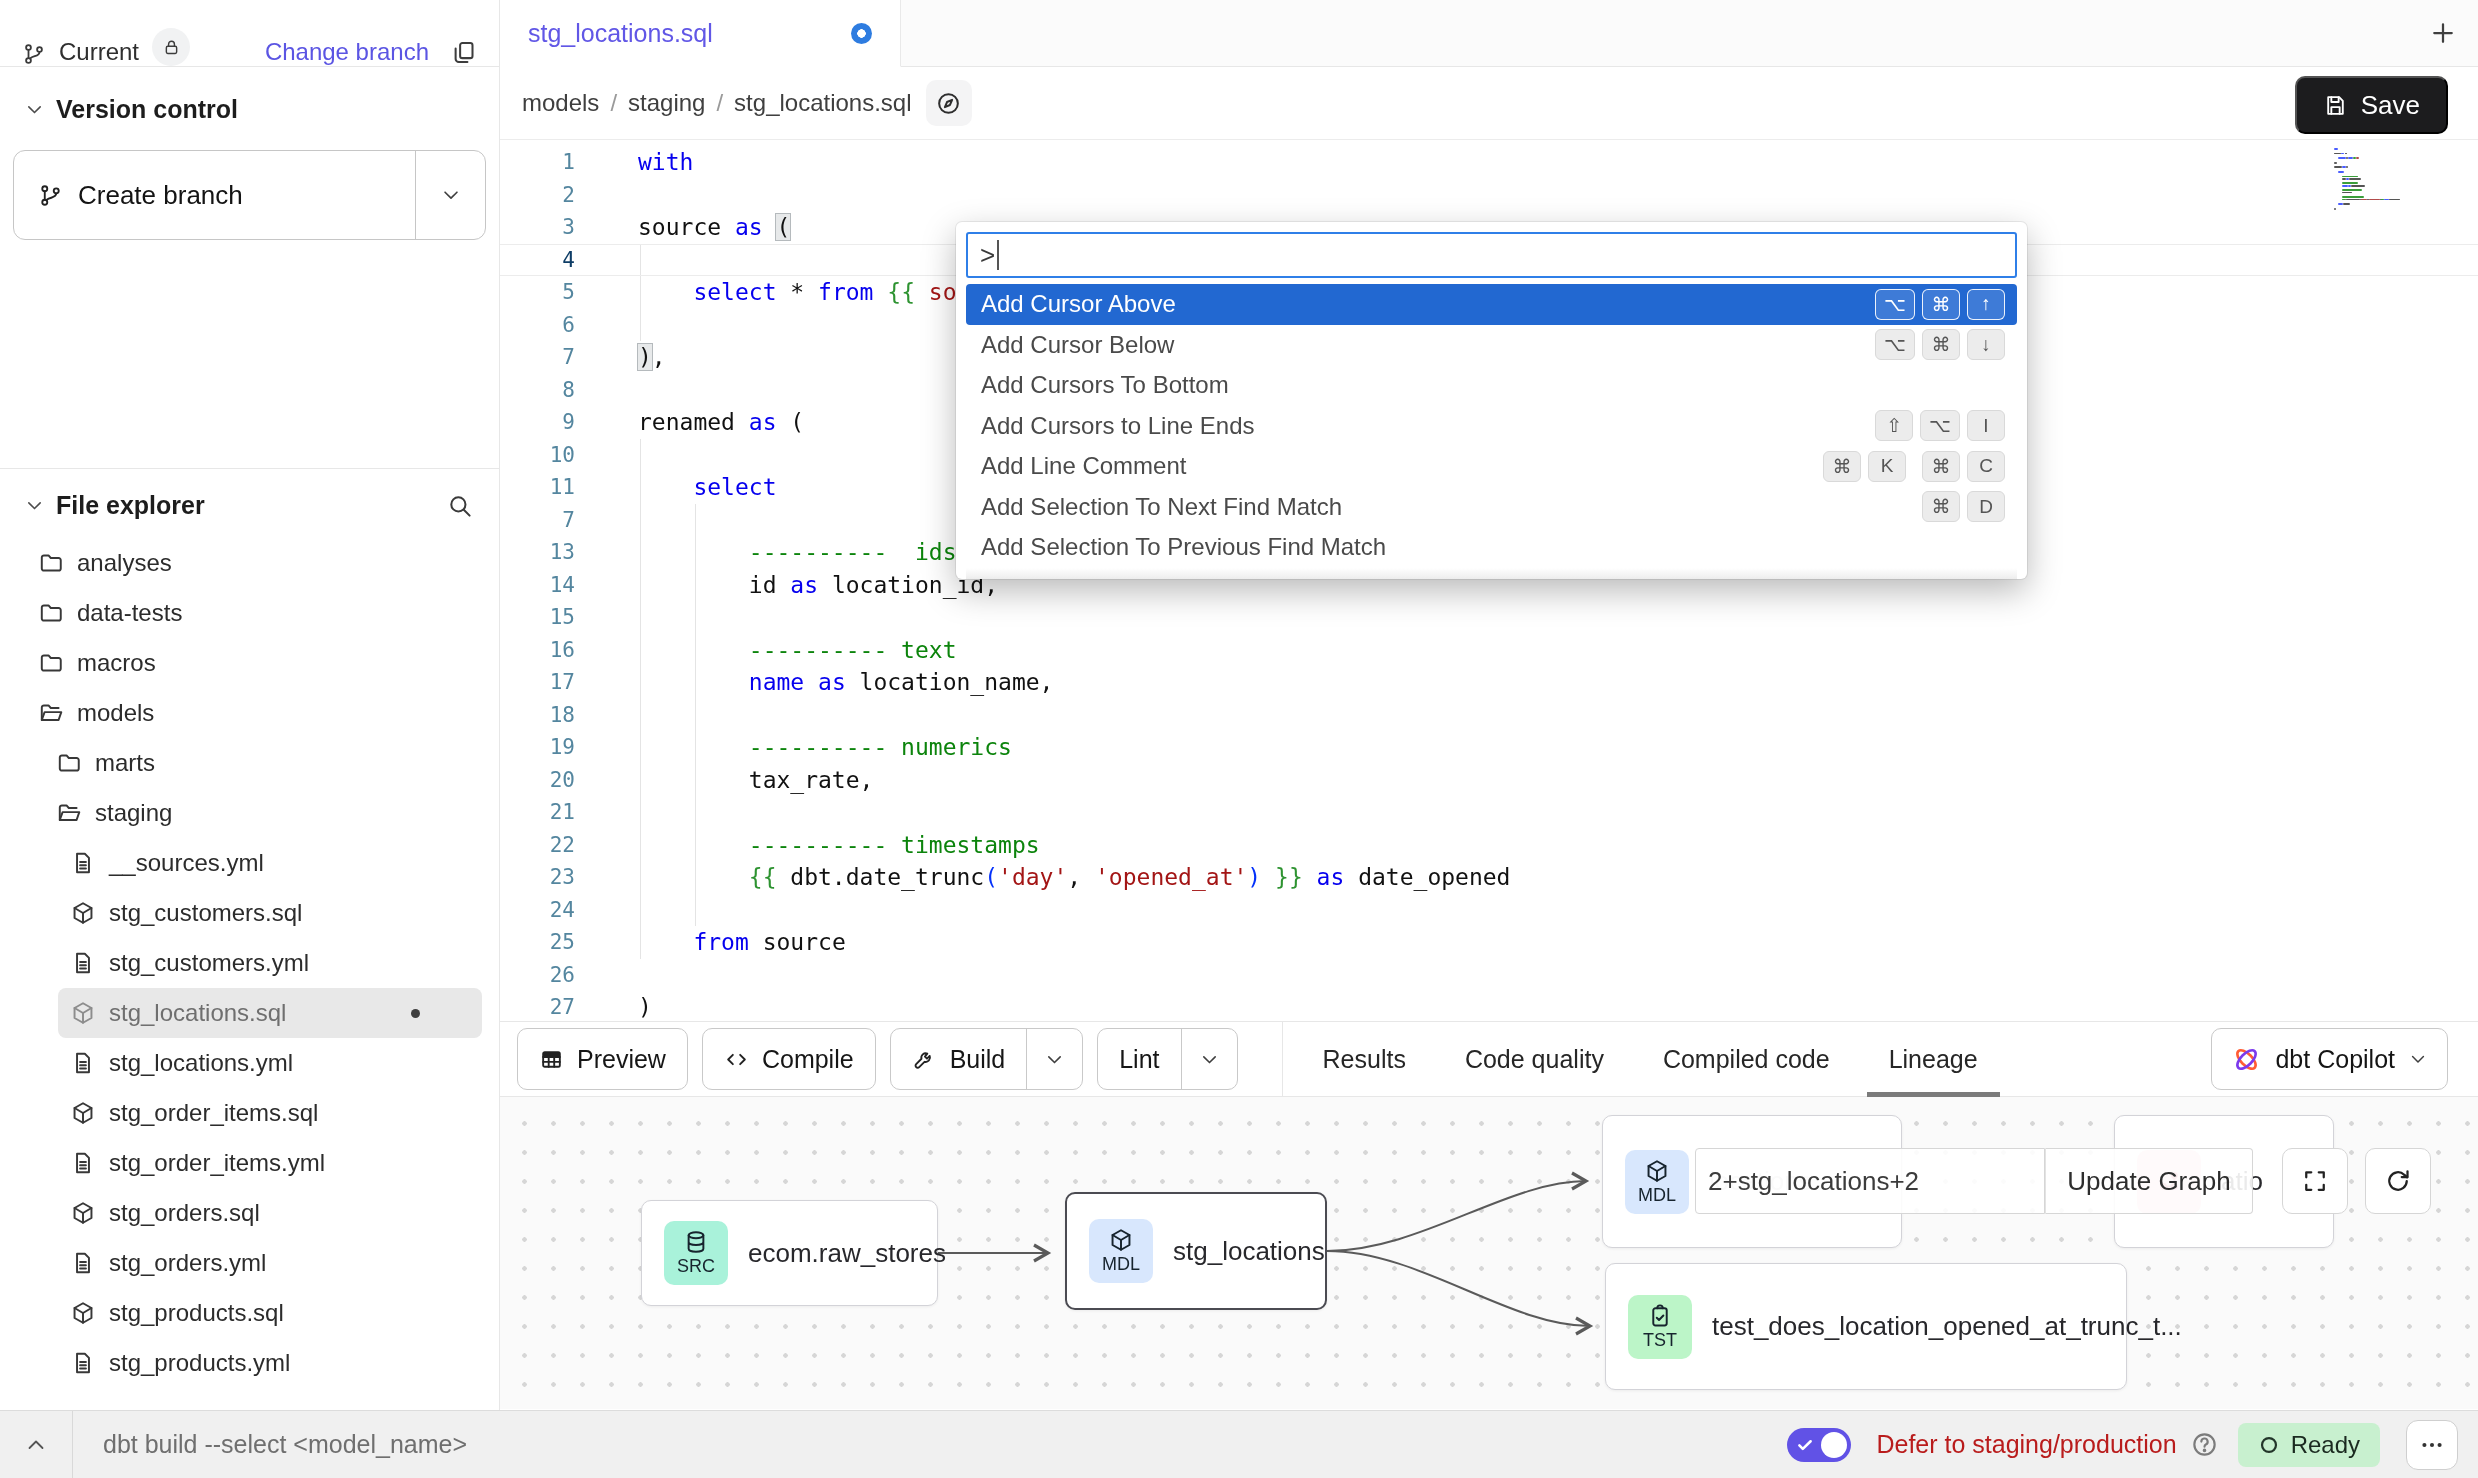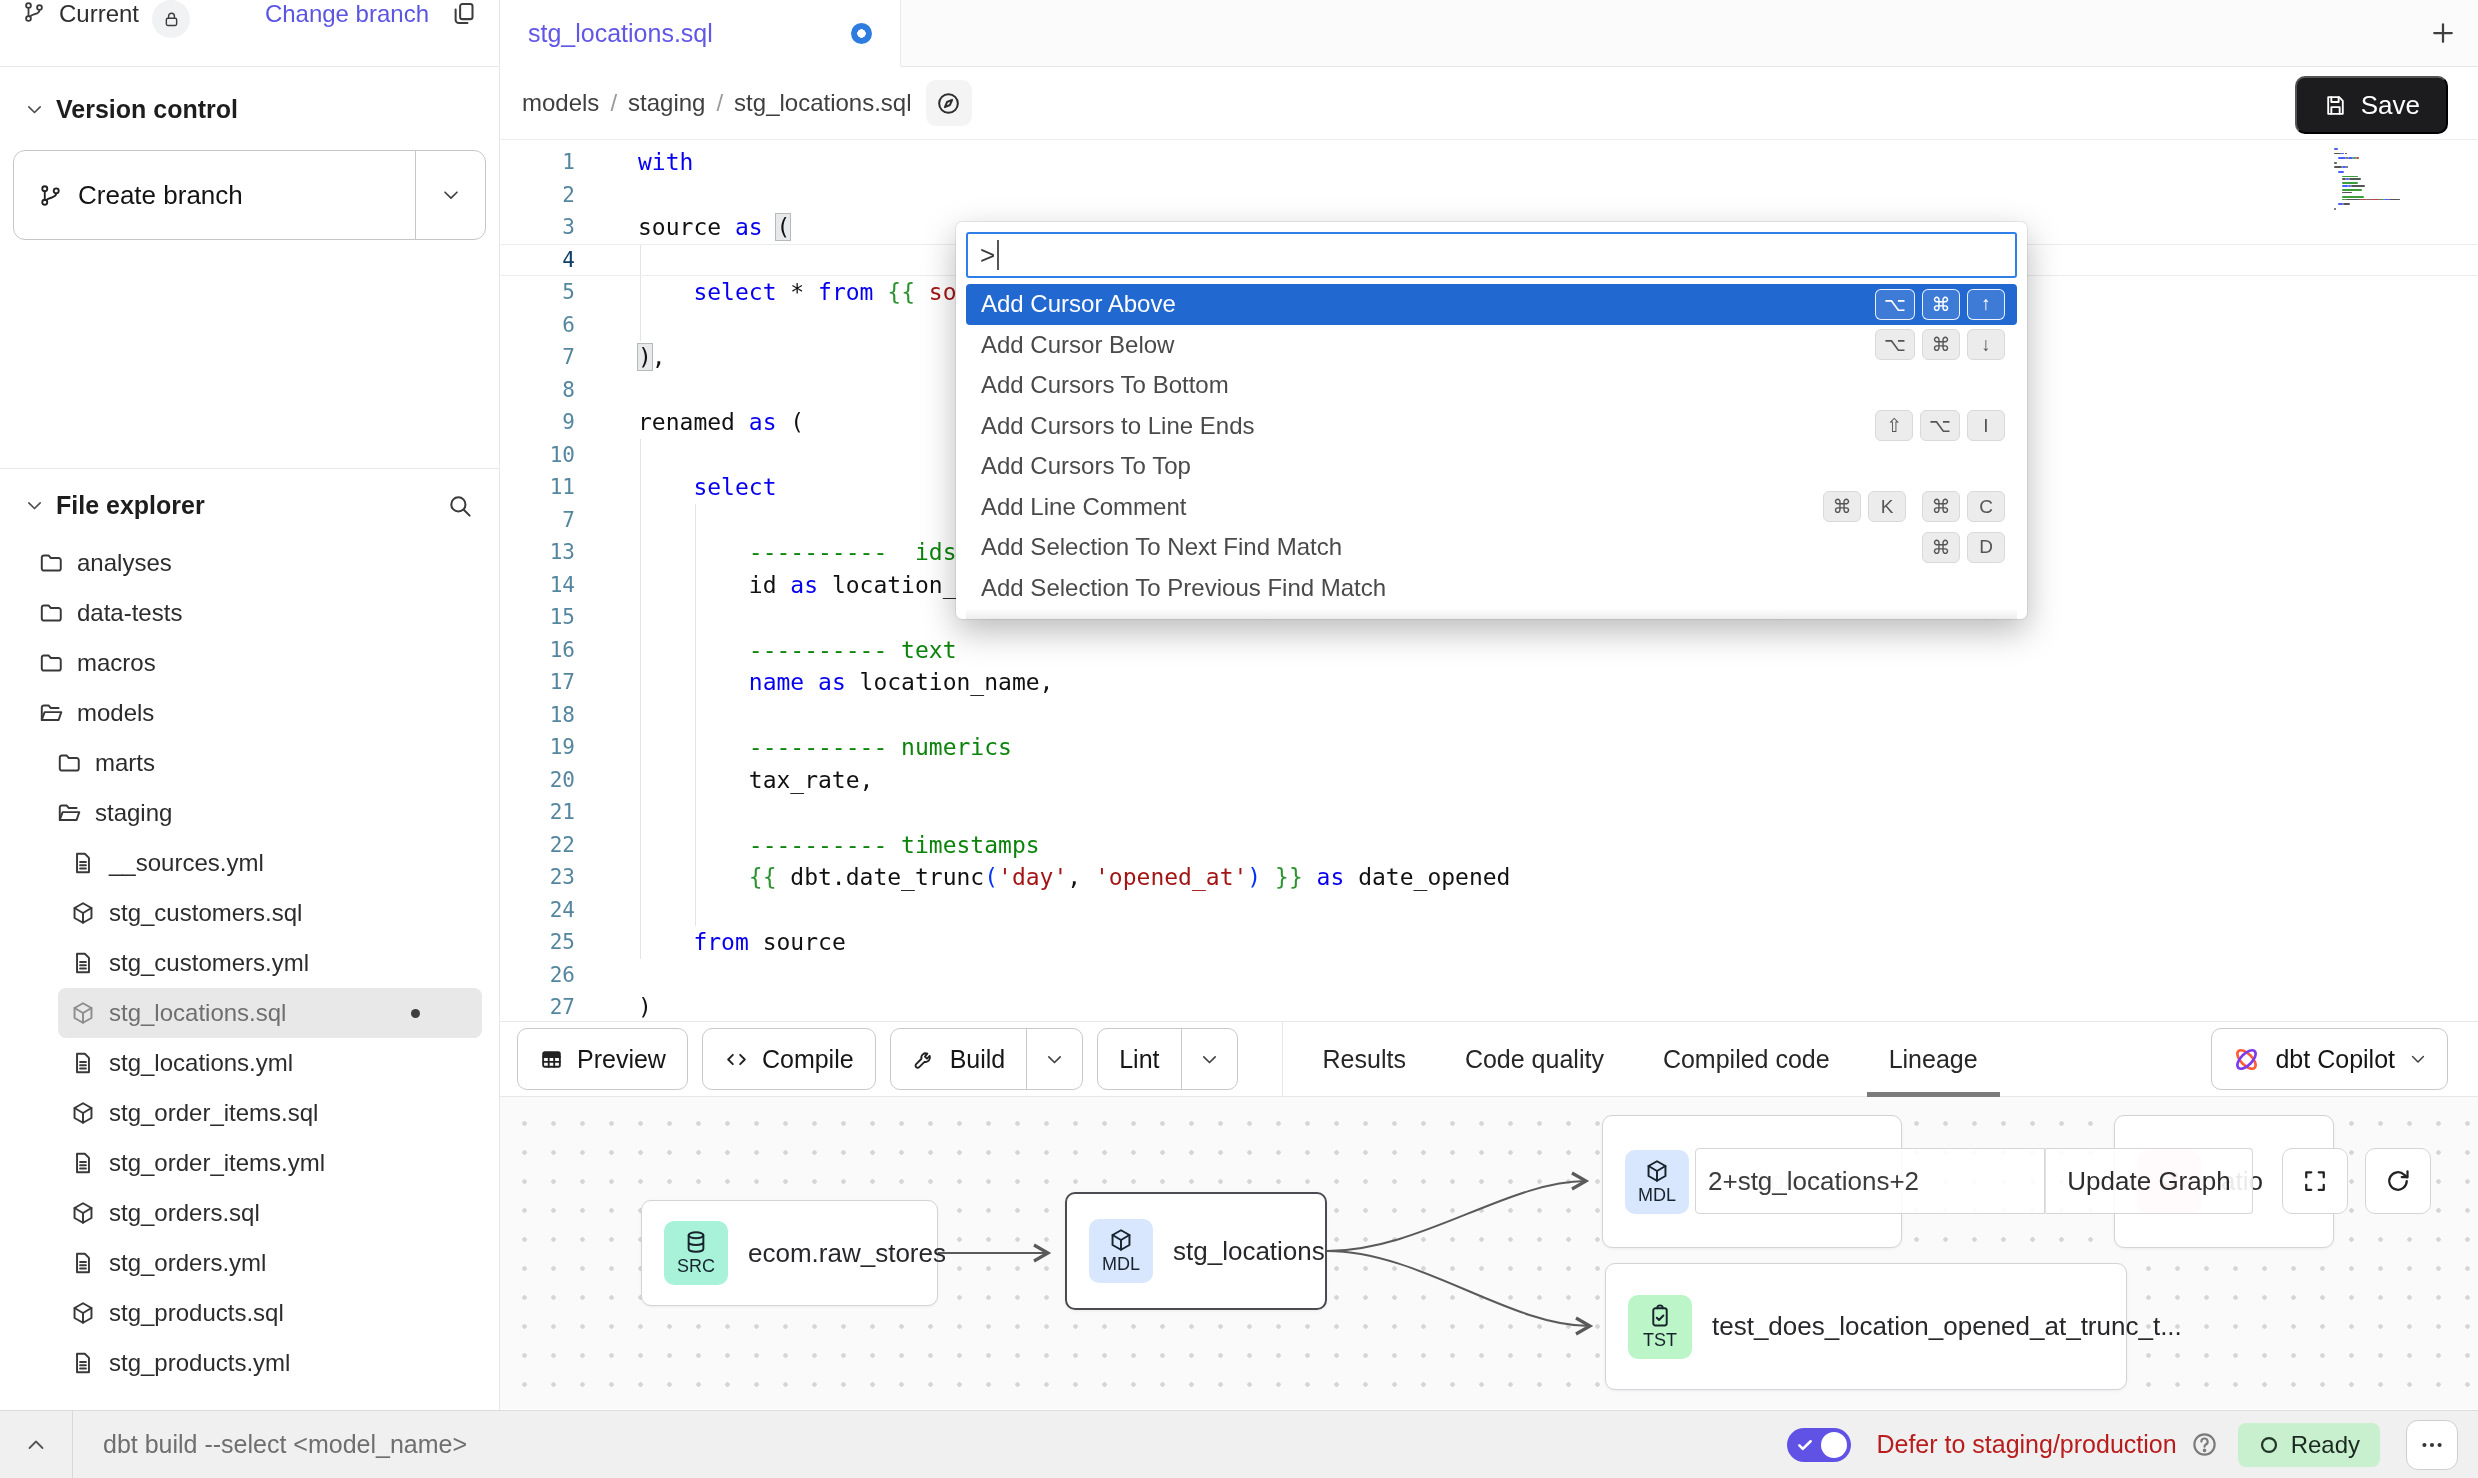--- a/index.html
+++ b/index.html
@@ -4,21 +4,21 @@
 <style>
   *{box-sizing:border-box;margin:0;padding:0}
   html,body{width:2478px;height:1478px;overflow:hidden}
   body{font-family:"Liberation Sans",sans-serif;background:#fff;color:#2b2b2b;position:relative}
   svg{display:block}
   .ic{display:inline-flex;align-items:center;justify-content:center;flex:none}
   .ic svg{width:100%;height:100%}
 
   
   .topbar{position:absolute;left:0;top:0;width:2478px;height:67px;background:#fff;border-bottom:1px solid #e7e7e7;display:flex}
-  .tb-side{width:500px;border-right:1px solid #e7e7e7;display:flex;align-items:flex-start;padding:0 22px;gap:13px;background:#fff}
+  .tb-side{width:500px;border-right:1px solid #e7e7e7;display:flex;align-items:flex-end;padding:0 22px;gap:13px;background:#fff}
   .tb-side .branch-ic{width:24px;height:24px;color:#3a3a3a}
   .cur-label{font-size:24px;color:#2f2f2f}
   .lock-chip{width:38px;height:38px;border-radius:50%;background:#f1f2f3;display:flex;align-items:center;justify-content:center;color:#3c3c3c}
   .lock-chip .ic{width:19px;height:19px}
   .change-branch{margin-left:auto;color:#5b55e3;font-size:24px;font-weight:500}
   .copy-ic{width:27px;height:27px;color:#3d3d3d;margin-left:8px}
   .tb-tabs{flex:1;background:#fbfbfb;display:flex}
   .tab{width:401px;height:67px;background:#fff;border-right:1px solid #e9e9e9;display:flex;align-items:center;padding:0 28px;color:#6157e6;font-size:25px;position:relative;z-index:2;margin-bottom:-1px;border-bottom:1px solid #fff}
   .tab-dot{margin-left:auto;width:21px;height:21px;border-radius:50%;background:radial-gradient(circle,#fff 0 4px,#2e7ce0 4.5px)}
   .plus-btn{margin-left:auto;width:70px;display:flex;align-items:center;justify-content:center;color:#3f3f3f}
@@ -671,24 +671,20 @@
             <span>Add Cursors to Line Ends</span>
             <span class="keys">
               <span class="kgroup">
                 <span class="key">⇧</span>
                 <span class="key">⌥</span>
                 <span class="key">I</span>
               </span>
             </span>
           </div>
           <div class="p-row">
-            <span>Add Cursors To Top</span>
-            <span class="keys"></span>
-          </div>
-          <div class="p-row">
             <span>Add Line Comment</span>
             <span class="keys">
               <span class="kgroup">
                 <span class="key">⌘</span>
                 <span class="key">K</span>
               </span>
               <span class="kgroup">
                 <span class="key">⌘</span>
                 <span class="key">C</span>
               </span>

